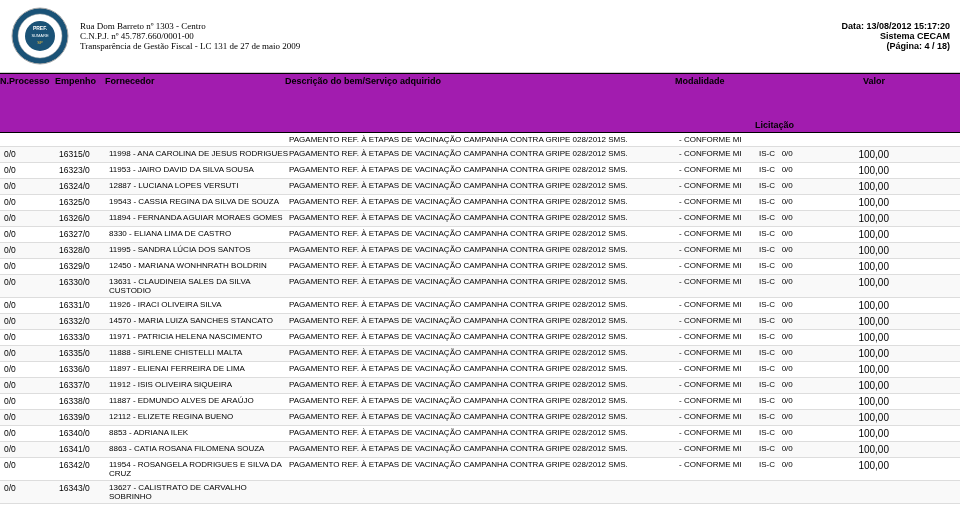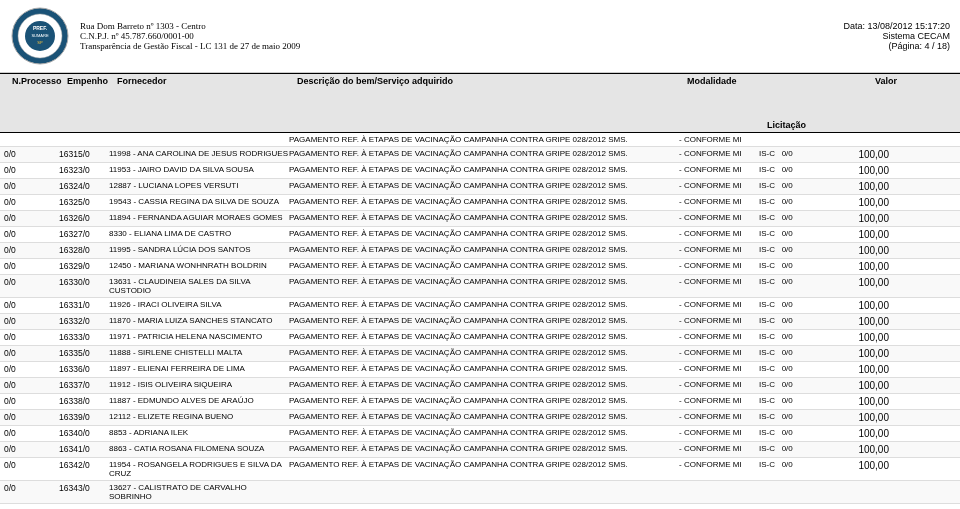--- a/index.html
+++ b/index.html
@@ -29,29 +29,30 @@
       font-size: 13px;
       font-weight: bold;
     }
     .header-text p {
       font-size: 9px;
       font-family: Liberation Serif, serif;
     }
     .header-right {
       text-align: right;
       font-size: 9px;
+      font-weight: bold;
     }
     .col-headers {
       display: flex;
-      background: #e5e5e5;
+      background: #a21caf;
       border-top: 1px solid #000;
       border-bottom: 1px solid #000;
       font-weight: bold;
       font-size: 9px;
-      padding: 2px 12px;
+      padding: 2px 0;
     }
     .col-np { width: 55px; }
     .col-emp { width: 50px; }
     .col-forn { width: 180px; }
     .col-desc { width: 390px; }
     .col-mod { width: 80px; }
     .col-lic { width: 60px; margin-top: 44px; }
     .col-val { width: 70px; text-align: right; }
 
     .table-row {
@@ -213,21 +214,21 @@
     <div class="cell cell-emp">16331/0</div>
     <div class="cell cell-forn">11926 - IRACI OLIVEIRA SILVA</div>
     <div class="cell cell-desc">PAGAMENTO REF. À ETAPAS DE VACINAÇÃO CAMPANHA CONTRA GRIPE 028/2012 SMS.</div>
     <div class="cell cell-mod">- CONFORME MI</div>
     <div class="cell cell-lic">IS-C &nbsp; 0/0</div>
     <div class="cell cell-val">100,00</div>
   </div>
     <div class="table-row">
     <div class="cell cell-np">0/0</div>
     <div class="cell cell-emp">16332/0</div>
-    <div class="cell cell-forn">11870 - MARIA LUIZA SANCHES STANCATO</div>
+    <div class="cell cell-forn">14570 - MARIA LUIZA SANCHES STANCATO</div>
     <div class="cell cell-desc">PAGAMENTO REF. À ETAPAS DE VACINAÇÃO CAMPANHA CONTRA GRIPE 028/2012 SMS.</div>
     <div class="cell cell-mod">- CONFORME MI</div>
     <div class="cell cell-lic">IS-C &nbsp; 0/0</div>
     <div class="cell cell-val">100,00</div>
   </div>
     <div class="table-row">
     <div class="cell cell-np">0/0</div>
     <div class="cell cell-emp">16333/0</div>
     <div class="cell cell-forn">11971 - PATRICIA HELENA NASCIMENTO</div>
     <div class="cell cell-desc">PAGAMENTO REF. À ETAPAS DE VACINAÇÃO CAMPANHA CONTRA GRIPE 028/2012 SMS.</div>

